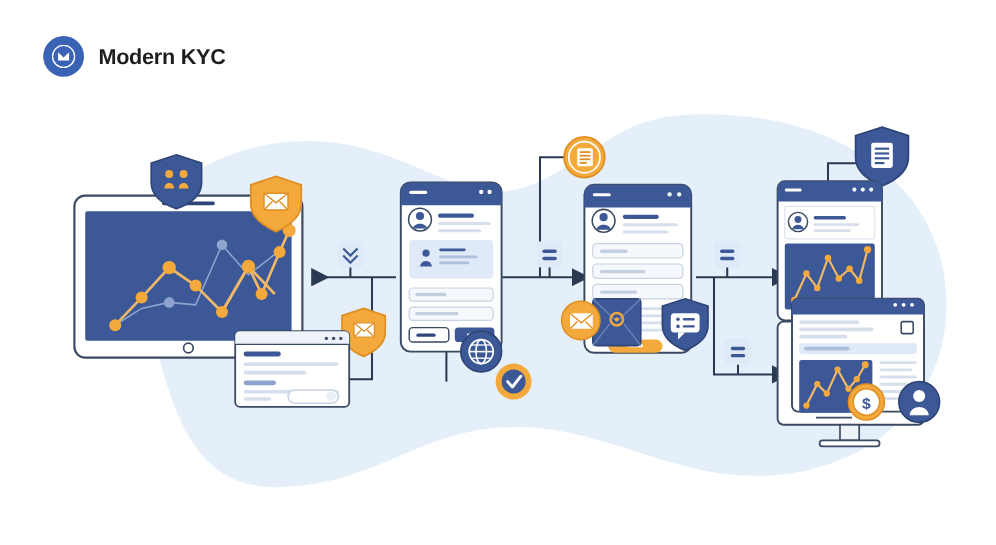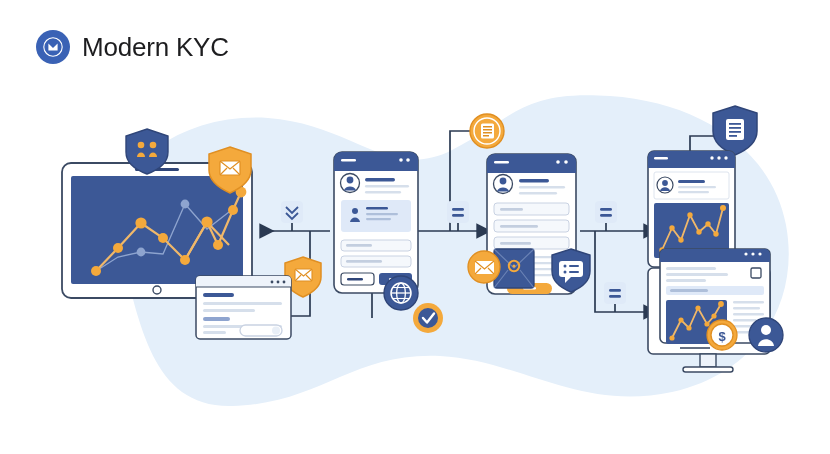--- a/index.html
+++ b/index.html
@@ -3,21 +3,21 @@
 <meta charset="utf-8">
 <style>
   html,body{margin:0;padding:0;background:#ffffff;}
   body{width:830px;height:454px;position:relative;overflow:hidden;
        font-family:"Liberation Sans","DejaVu Sans",sans-serif;}
   .stage{position:absolute;inset:0;width:830px;height:454px;}
   svg.layer{position:absolute;left:0;top:0;width:830px;height:454px;}
   .brand{position:absolute;left:36px;top:30px;display:flex;align-items:center;gap:12px;}
   .brand-mark{width:34px;height:34px;border-radius:50%;background:#3a62b5;
       display:flex;align-items:center;justify-content:center;}
-  .brand-text{font-size:26px;font-weight:400;color:#1d1d1f;letter-spacing:-0.2px;}
+  .brand-text{font-size:18px;font-weight:700;color:#1d1d1f;letter-spacing:-0.2px;}
 </style>
 </head>
 <body>
 
 <div class="stage">
 
   <svg class="layer" viewBox="0 0 830 454">
     <path d="M120 250 C 95 175, 175 112, 268 118 C 352 124, 390 182, 452 150
              C 515 118, 520 90, 610 96 C 700 102, 772 150, 786 225
              C 800 300, 760 372, 672 392 C 580 412, 520 360, 440 356

